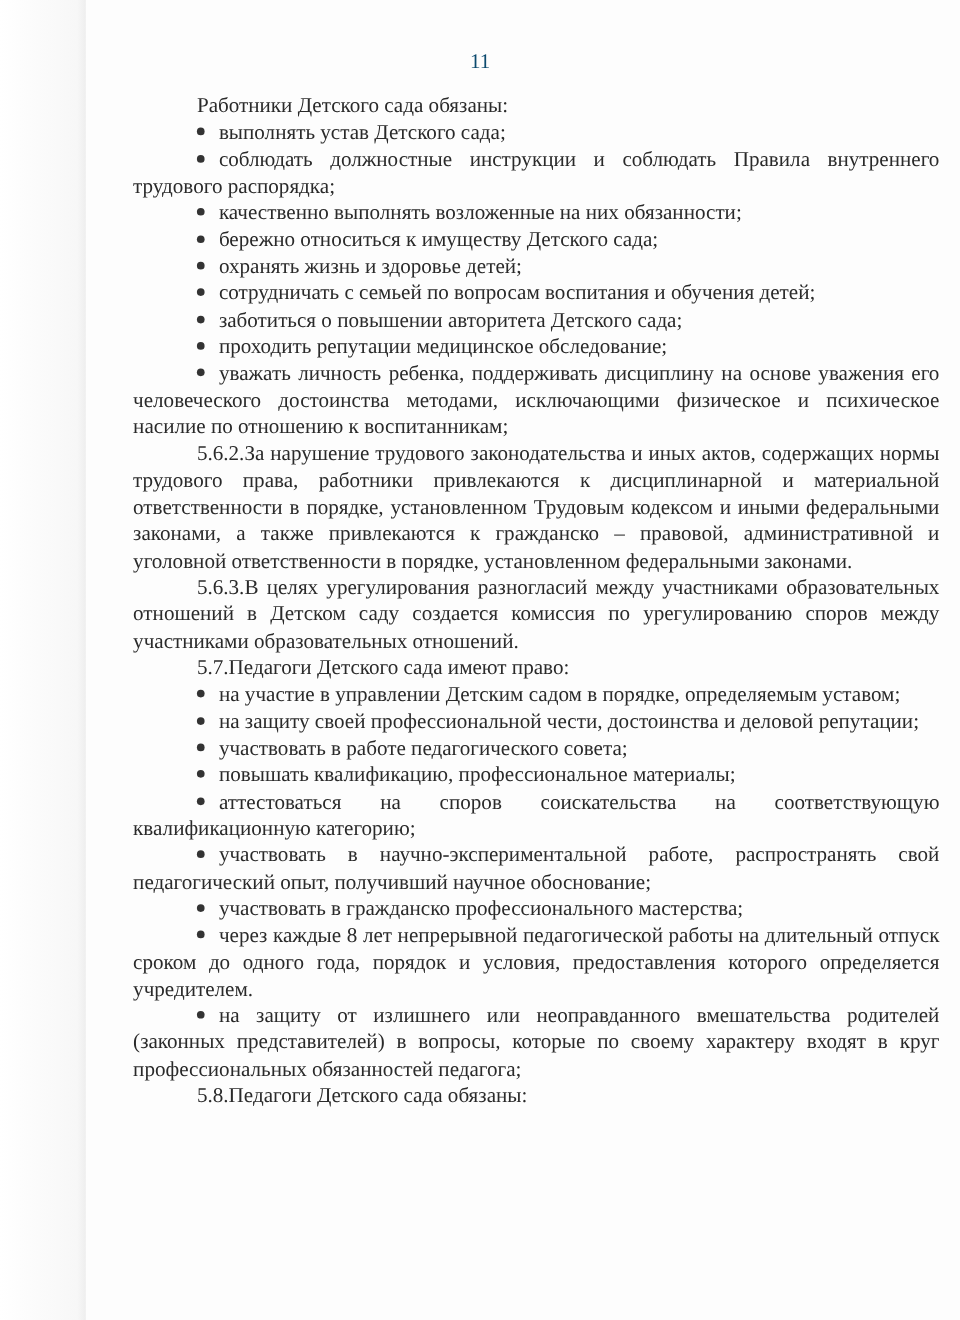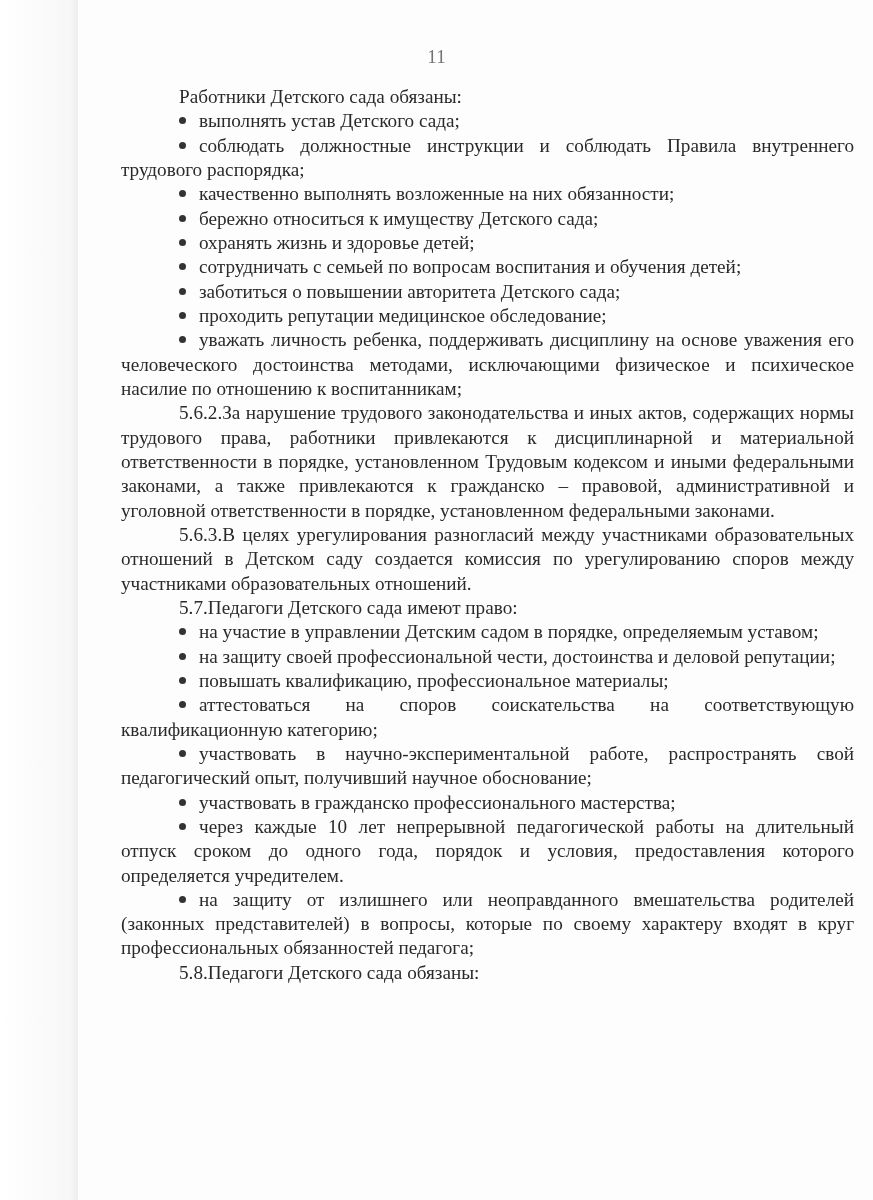--- a/index.html
+++ b/index.html
@@ -9,21 +9,21 @@
     position: relative;
     font-family: "Liberation Serif", "DejaVu Serif", serif;
     color: #2a2a2a;
   }
   .scan-edge {
     position: absolute; left: 0; top: 0; width: 78px; height: 1200px;
     background: linear-gradient(to right, #ffffff 0%, #f7f7f7 90%, #eeeeee 100%);
   }
   .page-number {
     position: absolute; top: 45px; left: 0; width: 873px;
-    text-align: center; font-size: 19px; line-height: 24px; color: #737373;
+    text-align: center; font-size: 19px; line-height: 24px; color: #0c4a6e;
   }
   .content {
     position: absolute; top: 85px; left: 105px; width: 733px;
     font-size: 19.2px; line-height: 24.33px; margin-left: 16px;
   }
   .p {
     margin: 0; text-align: justify; text-align-last: left;
     text-indent: 58px;
   }
   .p.bullet { text-indent: 58px; }
@@ -52,21 +52,22 @@
   <p class="p bullet"><span class="dot"></span><span>заботиться о повышении авторитета Детского сада;</span></p>
   <p class="p bullet"><span class="dot"></span><span>проходить репутации медицинское обследование;</span></p>
   <p class="p bullet"><span class="dot"></span><span>уважать личность ребенка, поддерживать дисциплину на основе уважения его человеческого достоинства методами, исключающими физическое и психическое насилие по отношению к воспитанникам;</span></p>
 
   <p class="p"><span>5.6.2.За нарушение трудового законодательства и иных актов, содержащих нормы трудового права, работники привлекаются к дисциплинарной и материальной ответственности в порядке, установленном Трудовым кодексом и иными федеральными законами, а также привлекаются к гражданско – правовой, административной и уголовной ответственности в порядке, установленном федеральными законами.</span></p>
   <p class="p"><span>5.6.3.В целях урегулирования разногласий между участниками образовательных отношений в Детском саду создается комиссия по урегулированию споров между участниками образовательных отношений.</span></p>
   <p class="p"><span>5.7.Педагоги Детского сада имеют право:</span></p>
 
   <p class="p bullet"><span class="dot"></span><span>на участие в управлении Детским садом в порядке, определяемым уставом;</span></p>
   <p class="p bullet"><span class="dot"></span><span>на защиту своей профессиональной чести, достоинства и деловой репутации;</span></p>
+  <p class="p bullet"><span class="dot"></span><span>участвовать в работе педагогического совета;</span></p>
   <p class="p bullet"><span class="dot"></span><span>повышать квалификацию, профессиональное материалы;</span></p>
   <p class="p bullet"><span class="dot"></span><span>аттестоваться на споров соискательства на соответствующую квалификационную категорию;</span></p>
   <p class="p bullet"><span class="dot"></span><span>участвовать в научно-экспериментальной работе, распространять свой педагогический опыт, получивший научное обоснование;</span></p>
   <p class="p bullet"><span class="dot"></span><span>участвовать в гражданско профессионального мастерства;</span></p>
-  <p class="p bullet"><span class="dot"></span><span>через каждые 10 лет непрерывной педагогической работы на длительный отпуск сроком до одного года, порядок и условия, предоставления которого определяется учредителем.</span></p>
+  <p class="p bullet"><span class="dot"></span><span>через каждые 8 лет непрерывной педагогической работы на длительный отпуск сроком до одного года, порядок и условия, предоставления которого определяется учредителем.</span></p>
   <p class="p bullet"><span class="dot"></span><span>на защиту от излишнего или неоправданного вмешательства родителей (законных представителей) в вопросы, которые по своему характеру входят в круг профессиональных обязанностей педагога;</span></p>
 
   <p class="p"><span>5.8.Педагоги Детского сада обязаны:</span></p>
 </div>
 
 </body></html>

